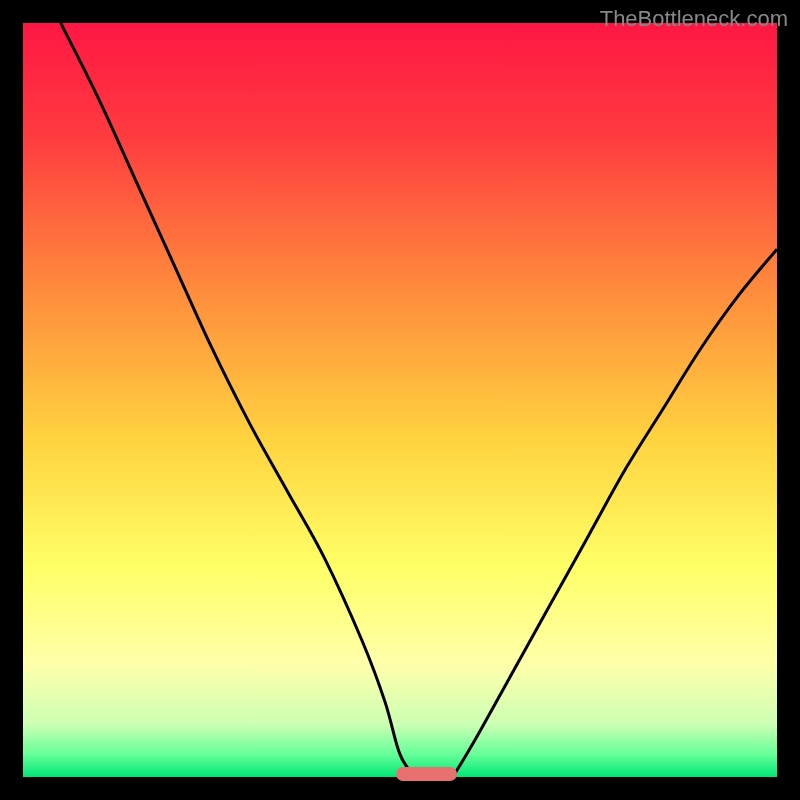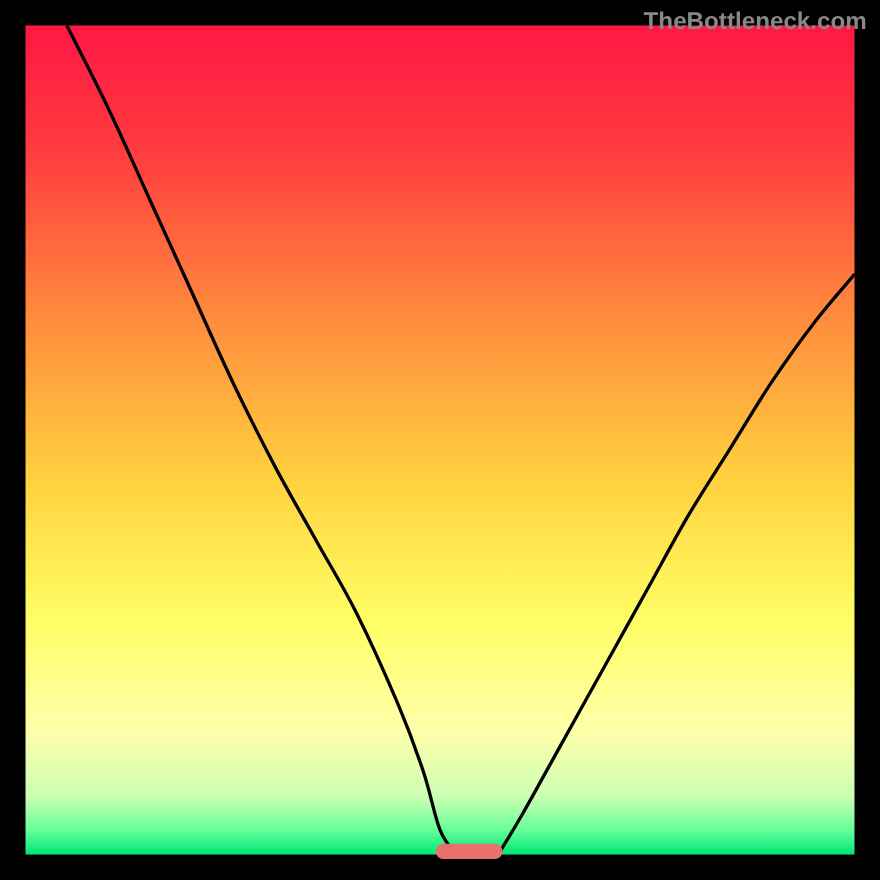--- a/index.html
+++ b/index.html
@@ -19,21 +19,21 @@
       height: 800px;
       position: relative;
       background: #000;
     }
     .watermark {
       position: absolute;
       top: 6px;
       right: 12px;
       color: #888;
       font-size: 22px;
-      font-weight: bold;
+      font-weight: normal;
       z-index: 10;
     }
     .plot-area {
       position: absolute;
       left: 23px;
       top: 23px;
       width: 754px;
       height: 754px;
     }
     .gradient-bg {

